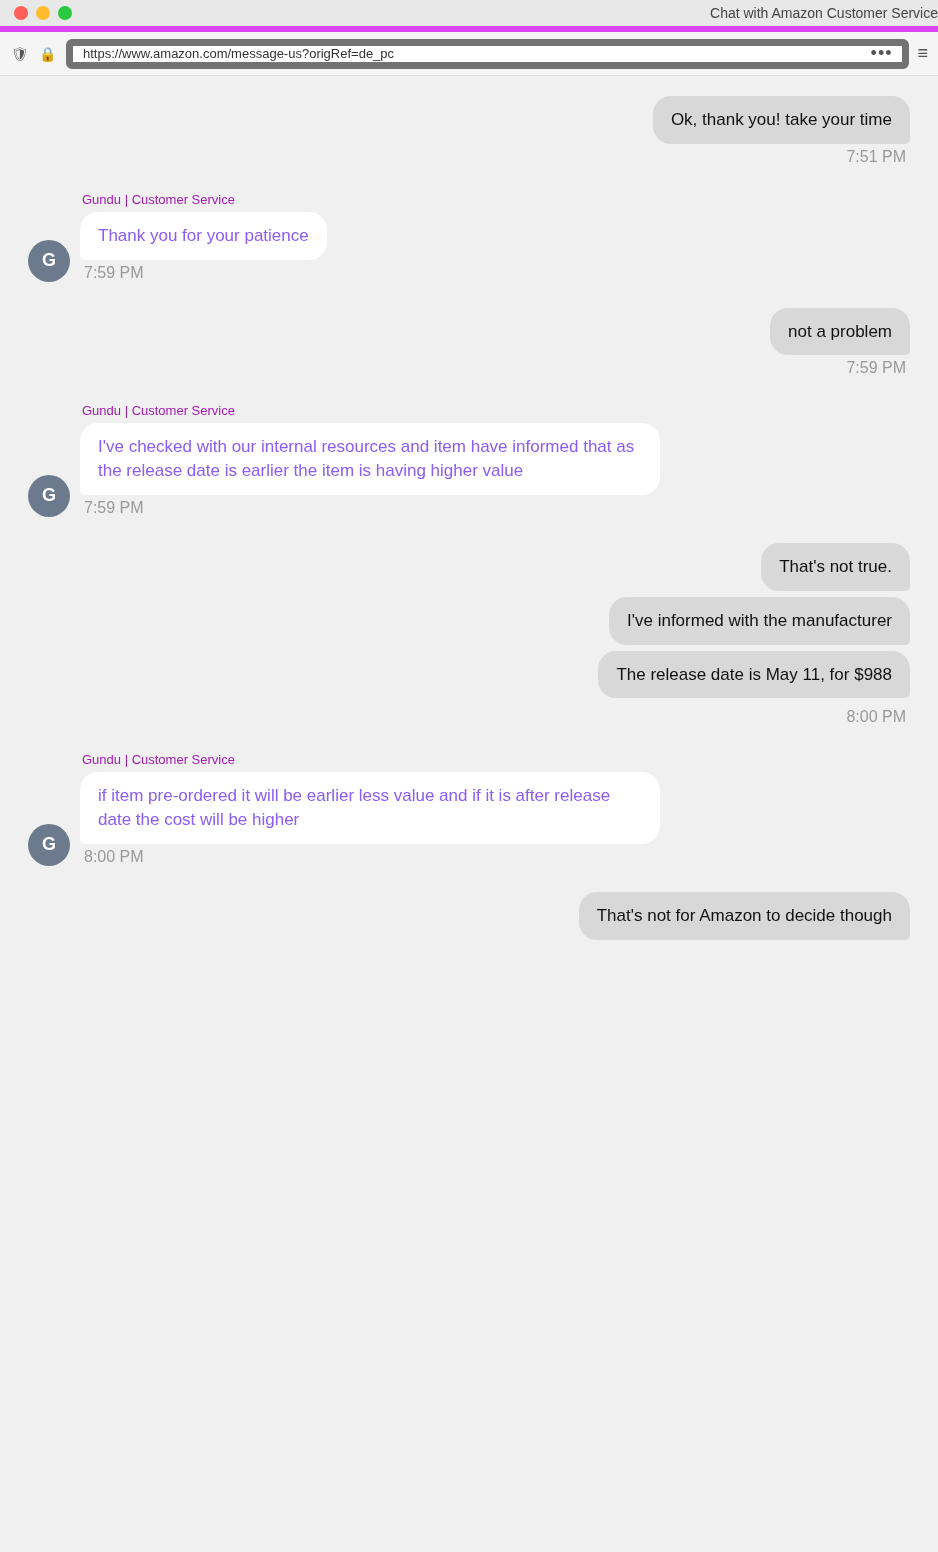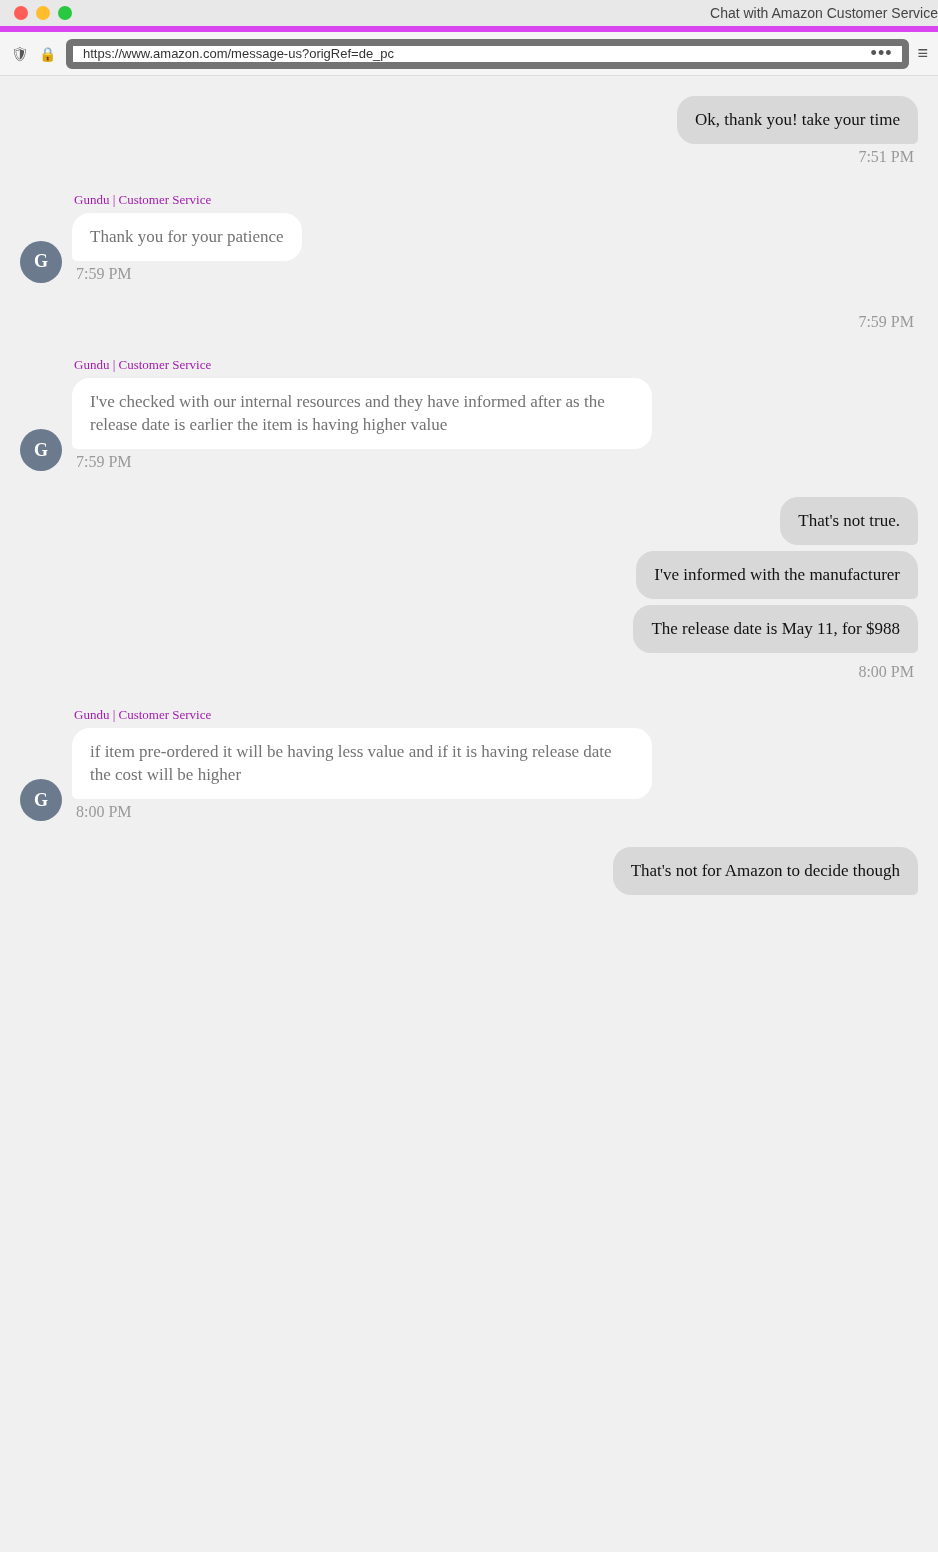--- a/index.html
+++ b/index.html
@@ -67,23 +67,22 @@
       font-size: 18px; color: #555; background: none; border: none; cursor: pointer;
       letter-spacing: 1px; margin-left: 4px;
     }
     .menu-btn {
       background: none; border: none; cursor: pointer; font-size: 18px; color: #555;
     }
 
     
     .chat-area {
       background: #f0f0f0;
-      padding: 20px 0;
+      padding: 20px 8px;
       min-height: 1470px;
-      font-family: Liberation Serif, serif;
     }
 
     
     .message-row {
       display: flex;
       margin-bottom: 6px;
       padding: 0 20px;
     }
     .message-row.sent {
       justify-content: flex-end;
@@ -129,21 +128,21 @@
       line-height: 1.4;
       max-width: 560px;
     }
     .bubble.sent {
       background: #d8d8d8;
       color: #111;
       border-bottom-right-radius: 5px;
     }
     .bubble.received {
       background: #ffffff;
-      color: #737373;
+      color: #8b5cf6;
       border-bottom-left-radius: 5px;
     }
 
     .timestamp {
       font-size: 16px;
       color: #999;
       margin-top: 4px;
       padding: 0 4px;
     }
 
@@ -205,33 +204,34 @@
           <div class="timestamp received">7:59 PM</div>
         </div>
       </div>
     </div>
   </div>
 
   <div class="group-spacer"></div>
 
   <div class="message-row sent">
     <div class="message-group sent">
+      <div class="bubble sent">not a problem</div>
       <div class="timestamp sent">7:59 PM</div>
     </div>
   </div>
 
   <div class="group-spacer"></div>
 
   <div class="message-row received">
     <div style="display:flex; flex-direction:column; align-items:flex-start;">
       <div class="sender-label" style="margin-left:52px;">Gundu | Customer Service</div>
       <div style="display:flex; align-items:flex-end;">
         <div class="avatar">G</div>
         <div class="message-group received">
-          <div class="bubble received" style="max-width:580px;">I've checked with our internal resources and they have informed after as the release date is earlier the item is having higher value</div>
+          <div class="bubble received" style="max-width:580px;">I've checked with our internal resources and item have informed that as the release date is earlier the item is having higher value</div>
           <div class="timestamp received">7:59 PM</div>
         </div>
       </div>
     </div>
   </div>
 
   <div class="group-spacer"></div>
 
   <div class="message-row sent">
     <div class="sent-multi">
@@ -243,21 +243,21 @@
   </div>
 
   <div class="group-spacer"></div>
 
   <div class="message-row received">
     <div style="display:flex; flex-direction:column; align-items:flex-start;">
       <div class="sender-label" style="margin-left:52px;">Gundu | Customer Service</div>
       <div style="display:flex; align-items:flex-end;">
         <div class="avatar">G</div>
         <div class="message-group received">
-          <div class="bubble received" style="max-width:580px;">if item pre-ordered it will be having less value and if it is having release date the cost will be higher</div>
+          <div class="bubble received" style="max-width:580px;">if item pre-ordered it will be earlier less value and if it is after release date the cost will be higher</div>
           <div class="timestamp received">8:00 PM</div>
         </div>
       </div>
     </div>
   </div>
 
   <div class="group-spacer"></div>
 
   <div class="message-row sent">
     <div class="message-group sent">

